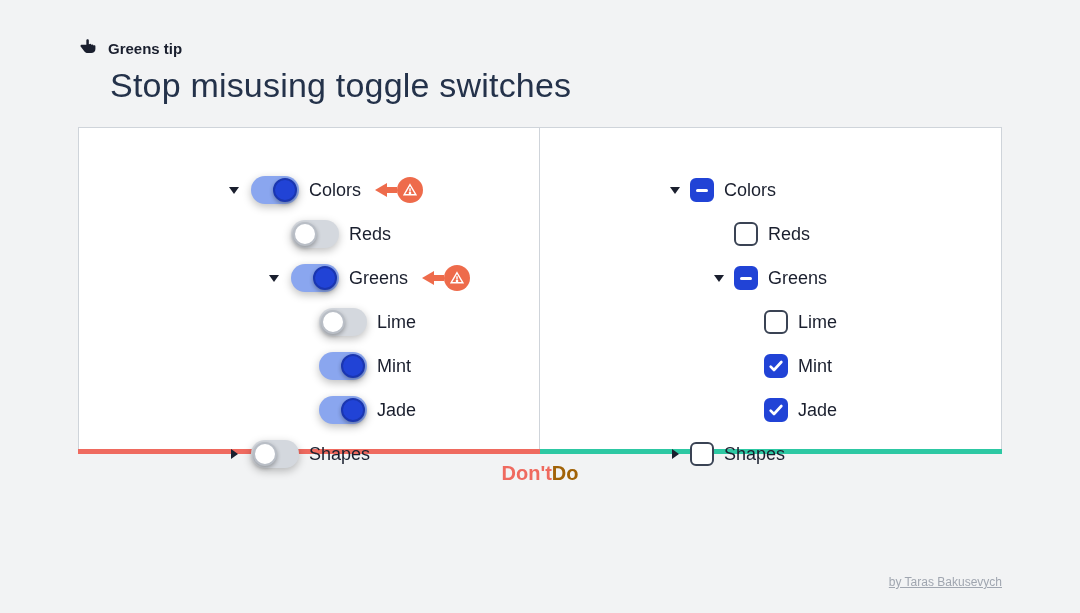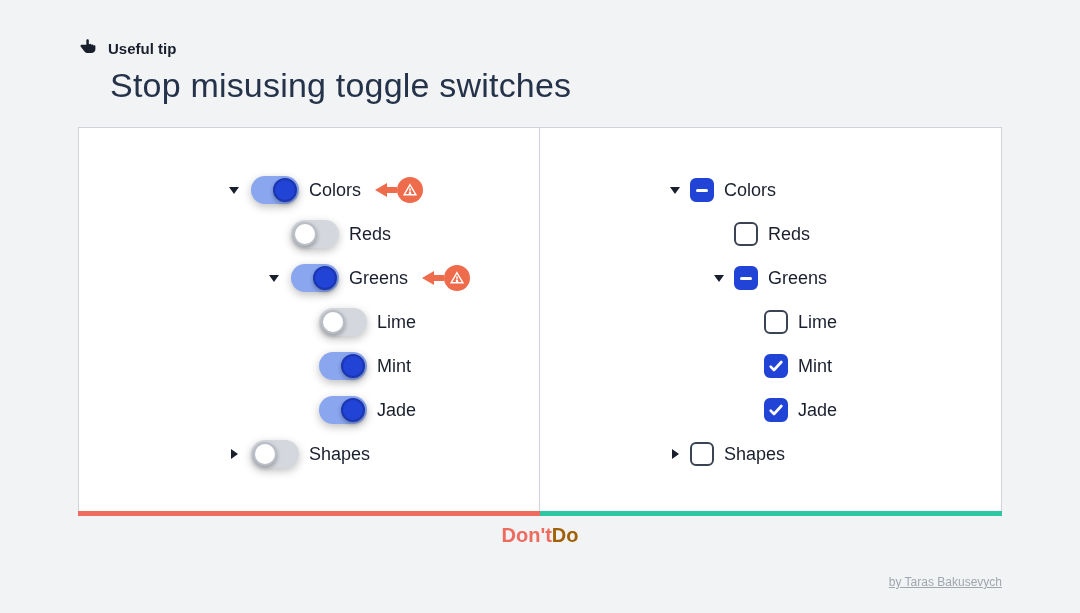--- a/index.html
+++ b/index.html
@@ -30,21 +30,21 @@
     color: #24324a;
     letter-spacing: 0.2px;
     margin-bottom: 22px;
     margin-left: 32px;
   }
   .panel-row {
     display: flex;
     border: 1px solid #cfd4da;
     border-bottom: none;
     background: #fff;
-    height: 384px;
+    height: 322px;
   }
   .panel {
     flex: 1 1 50%;
     position: relative;
     padding: 40px 0 0 0;
   }
   .panel.left { border-right: 1px solid #cfd4da; }
   .underline-row {
     display: flex;
     margin-bottom: 8px;
@@ -155,21 +155,21 @@
 <body>
 
 <div class="wrap">
 
   <div class="tip-row">
     <span>
       <svg width="20" height="20" viewBox="0 0 24 24" fill="#1a1f2e">
           <path d="M3 12c0-.8.7-1.5 1.5-1.5H10V5.5C10 4.7 10.7 4 11.5 4S13 4.7 13 5.5V10l1.4-.5c.6-.2 1.2.1 1.4.7l.1.3 1.2-.3c.6-.2 1.3.2 1.4.8l.1.4 1-.2c.7-.1 1.3.4 1.3 1.1v3.2c0 2.8-2.2 5-5 5h-4.4c-1.6 0-3.1-.8-4-2.1L3.4 13c-.3-.3-.4-.7-.4-1z"></path>
         </svg>
     </span>
-    <span class="tip-label">Useful tip</span>
+    <span class="tip-label">Greens tip</span>
   </div>
 
   <h1 class="headline">Stop misusing toggle switches</h1>
 
   <div class="panel-row">
 
     <div class="panel left">
       <div class="tree">
 
         <div class="tree-row l-root">

